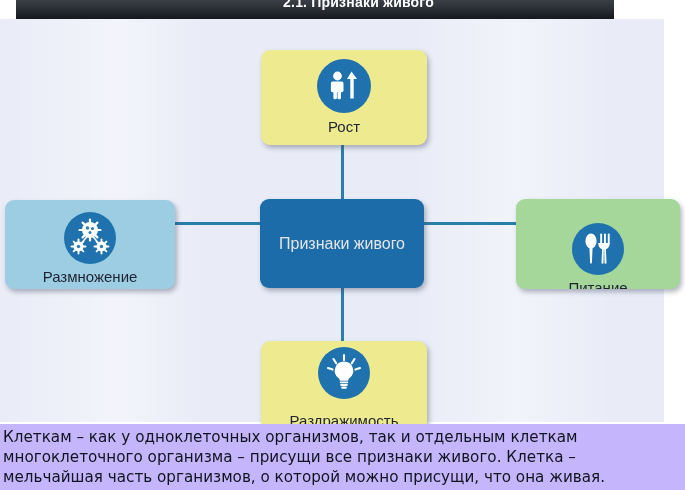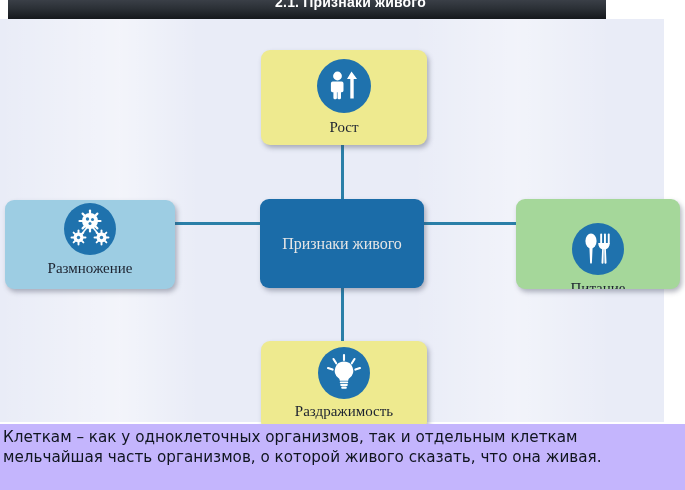--- a/index.html
+++ b/index.html
@@ -15,21 +15,21 @@
   #page {
     position: relative;
     width: 685px;
     height: 490px;
     background: #ffffff;
   }
 
   
   .header-bar {
     position: absolute;
-    left: 8px; top: 0;
+    left: 16px; top: 0;
     width: 598px;
     height: 19px;
     background: linear-gradient(180deg, #3a3f47 0%, #2b3036 45%, #15181c 100%);
     overflow: hidden;
     padding-left: 12px;
   }
   .header-title {
     position: absolute;
     left: 0; top: -7px;
     width: 685px;
@@ -50,21 +50,20 @@
     height: 403px;
     background:
       linear-gradient(90deg,
         rgba(255,255,255,0.0) 0%,
         rgba(255,255,255,0.45) 18%,
         rgba(255,255,255,0.0) 30%,
         rgba(255,255,255,0.0) 62%,
         rgba(255,255,255,0.40) 78%,
         rgba(255,255,255,0.0) 92%),
       #e9ecf7;
-    font-family: Liberation Serif, serif;
   }
 
   
   .conn {
     position: absolute;
     background: #2a7fa8;
   }
   .conn-h { height: 3px; }
   .conn-v { width: 3px; }
 
@@ -117,21 +116,21 @@
     padding-top: 9px;
   }
   .node-growth .node-icon-circle { width: 54px; height: 54px; }
   .node-growth .node-label { margin-top: 6px; }
 
   
   .node-repro {
     left: 5px; top: 181px;
     width: 170px; height: 89px;
     background: #9dcde3;
-    padding-top: 3px;
+    padding-top: 12px;
   }
   .node-repro .node-icon-circle { width: 52px; height: 52px; }
   .node-repro .node-label { margin-top: 5px; }
 
   
   .node-nutri {
     left: 516px; top: 180px;
     width: 164px; height: 90px;
     background: #a5d79a;
     padding-top: 24px;
@@ -140,21 +139,21 @@
   .node-nutri .node-label { margin-top: 5px; }
 
   
   .node-irrit {
     left: 261px; top: 322px;
     width: 166px; height: 90px;
     background: #eeea8f;
     padding-top: 6px;
   }
   .node-irrit .node-icon-circle { width: 52px; height: 52px; }
-  .node-irrit .node-label { margin-top: 4px; }
+  .node-irrit .node-label { margin-top: 14px; }
 
   
   .body-text {
     position: absolute;
     left: 0; top: 424px;
     width: 685px;
     height: 66px;
     background: #c4b5fd;
     padding: 3px 4px 0 3px;
     font-size: 15.2px;
@@ -296,16 +295,17 @@
     </div>
 
     <div class="node node-center">
       <div class="node-label">Признаки живого</div>
     </div>
 
   </div>
 
   <div class="body-text">
     <p>Клеткам – как у одноклеточных организмов, так и отдельным клеткам</p>
-    <p>мельчайшая часть организмов, о которой живого сказать, что она живая.</p>
+    <p>многоклеточного организма – присущи все признаки живого. Клетка –</p>
+    <p>мельчайшая часть организмов, о которой можно присущи, что она живая.</p>
   </div>
 
 </div>
 
 </body></html>

